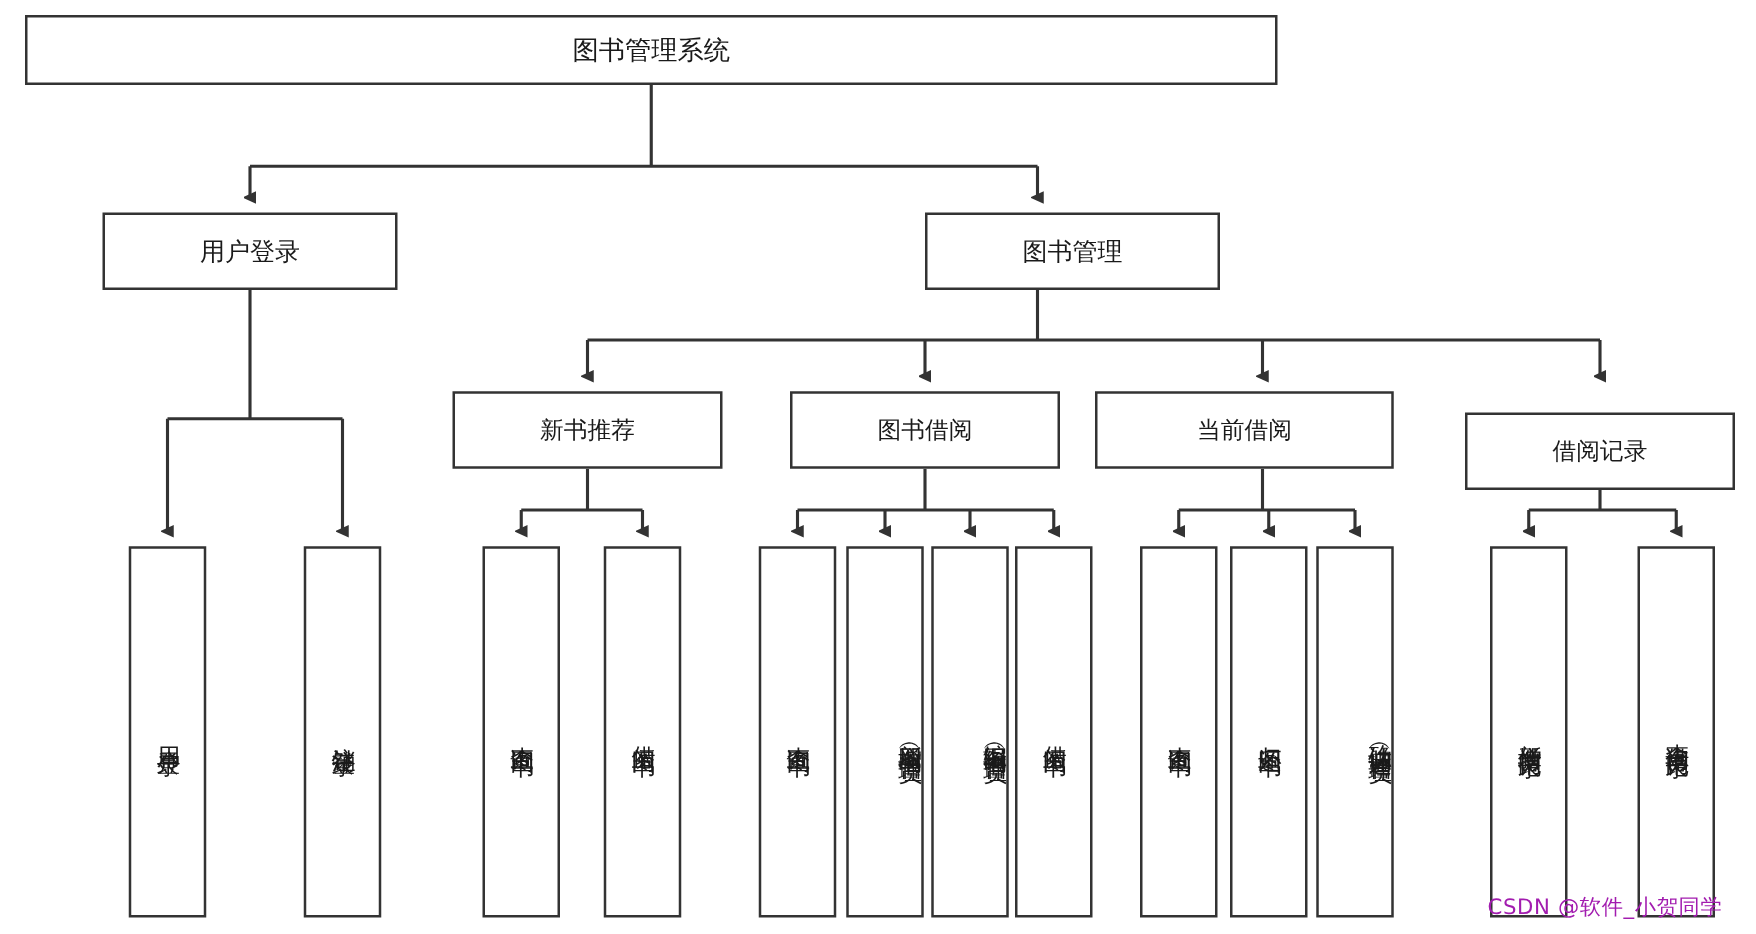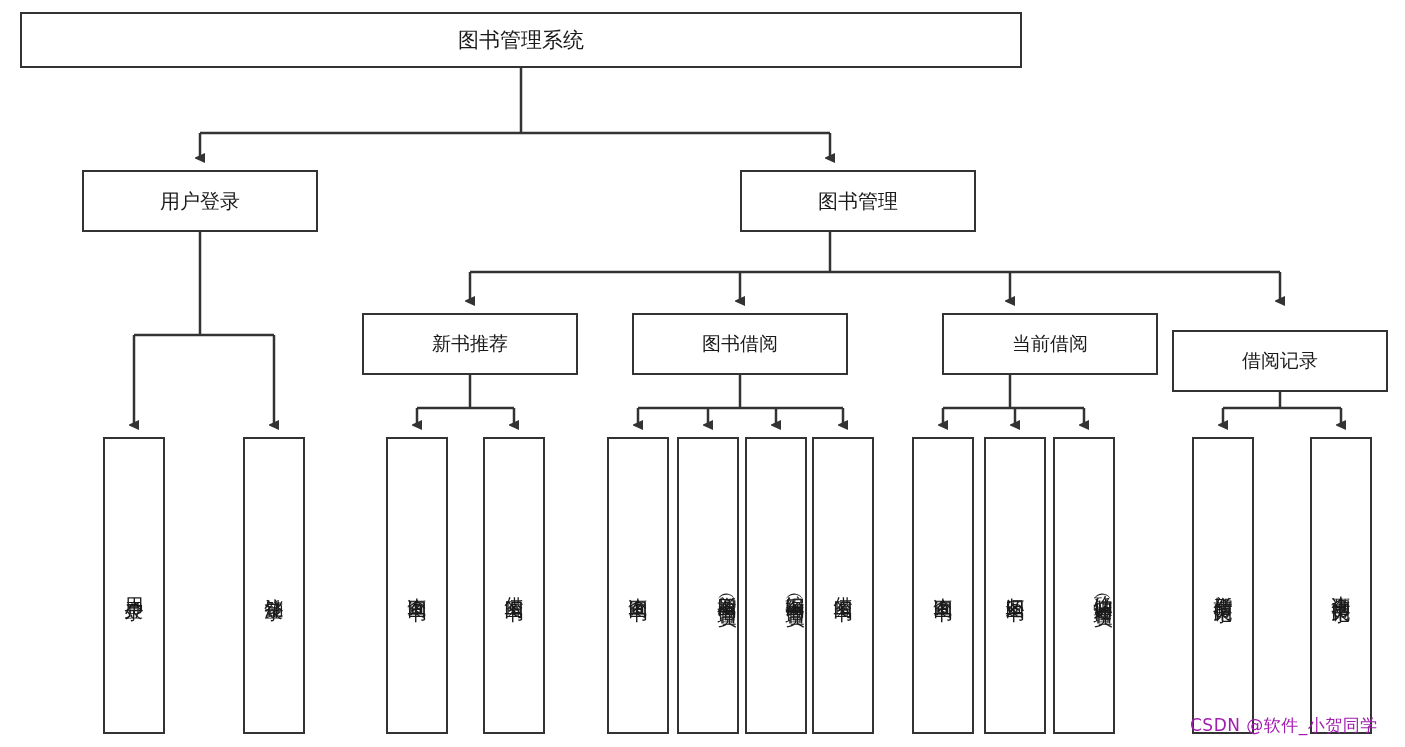--- a/index.html
+++ b/index.html
@@ -134,21 +134,21 @@
   <div class="node lvl2" style="left: 712px; top: 170px; width: 236px; height: 62px; margin-left: 28px;">
     <span>图书管理</span>
   </div>
 
   <div class="node lvl3" style="left: 362px; top: 313px; width: 216px; height: 62px;">
     <span>新书推荐</span>
   </div>
   <div class="node lvl3" style="left: 632px; top: 313px; width: 216px; height: 62px; font-family: Liberation Serif, serif;">
     <span>图书借阅</span>
   </div>
-  <div class="node lvl3" style="left: 942px; top: 313px; width: 216px; height: 62px;">
+  <div class="node lvl3" style="left: 876px; top: 313px; width: 239px; height: 62px;">
     <span>当前借阅</span>
   </div>
   <div class="node lvl3" style="left: 1172px; top: 313px; width: 216px; height: 62px; margin-top: 17px;">
     <span>借阅记录</span>
   </div>
 
   <div class="node leaf vcenter" style="left: 103px; top: 437px; width: 62px; height: 297px;">用户登录</div>
   <div class="node leaf vcenter" style="left: 243px; top: 437px; width: 62px; height: 297px;">注销登录</div>
   <div class="node leaf vcenter" style="left: 386px; top: 437px; width: 62px; height: 297px;">查询图书</div>
   <div class="node leaf vcenter" style="left: 483px; top: 437px; width: 62px; height: 297px;">借阅图书</div>

